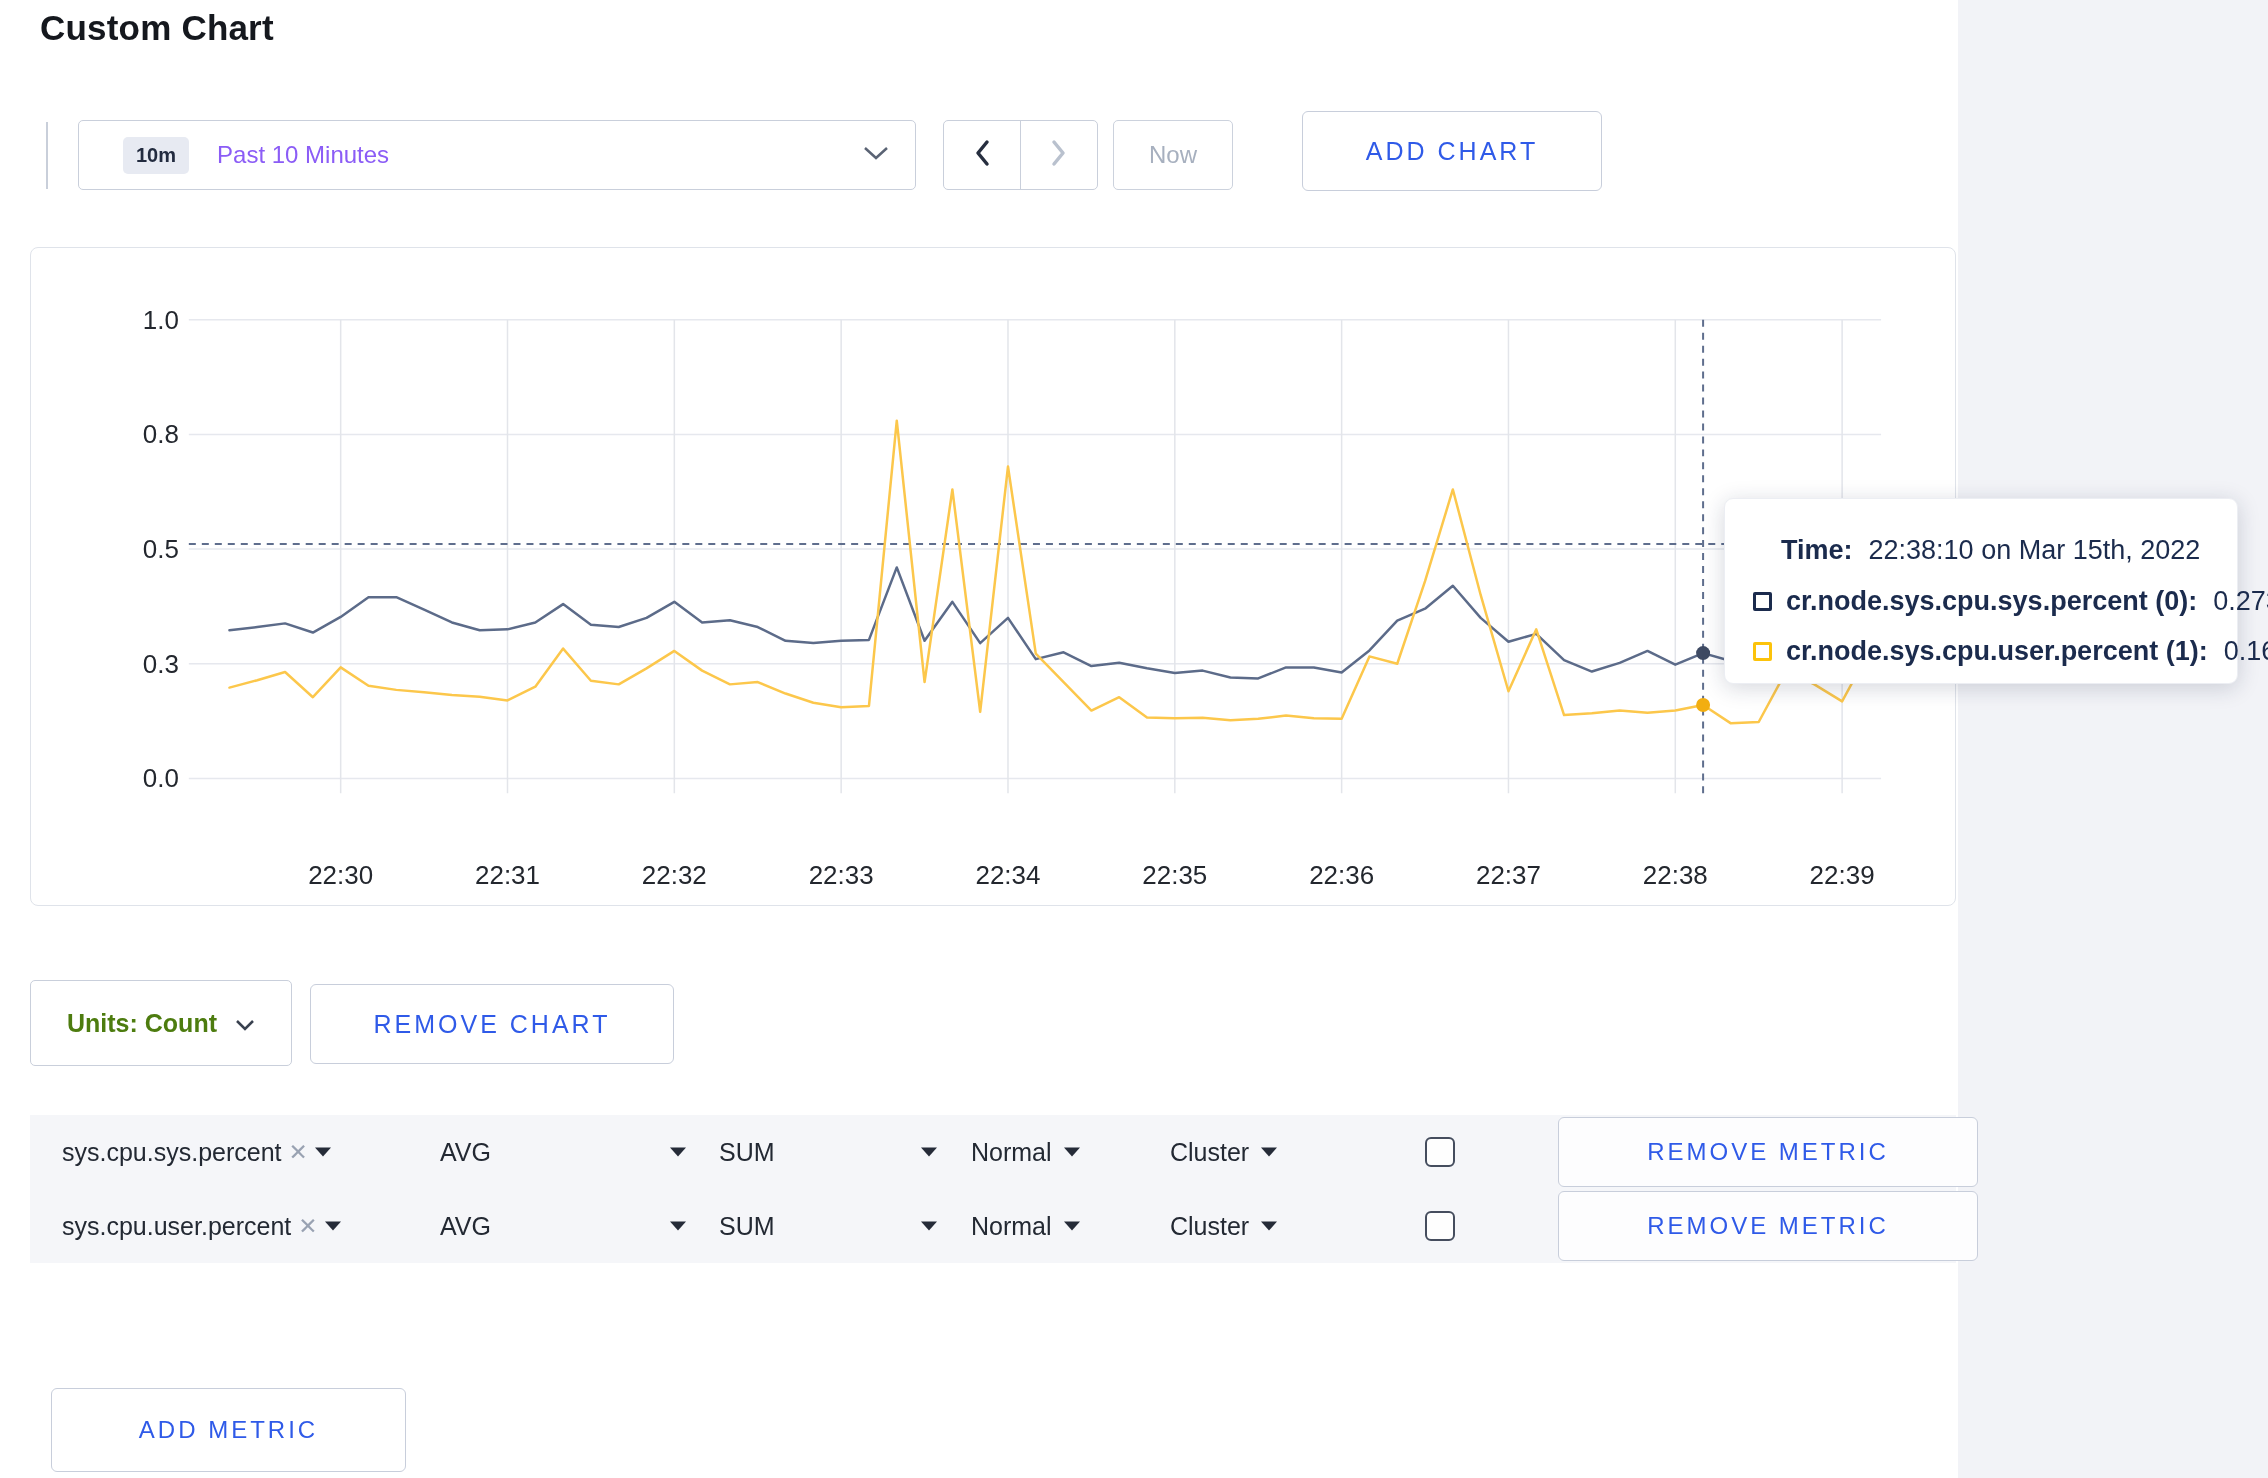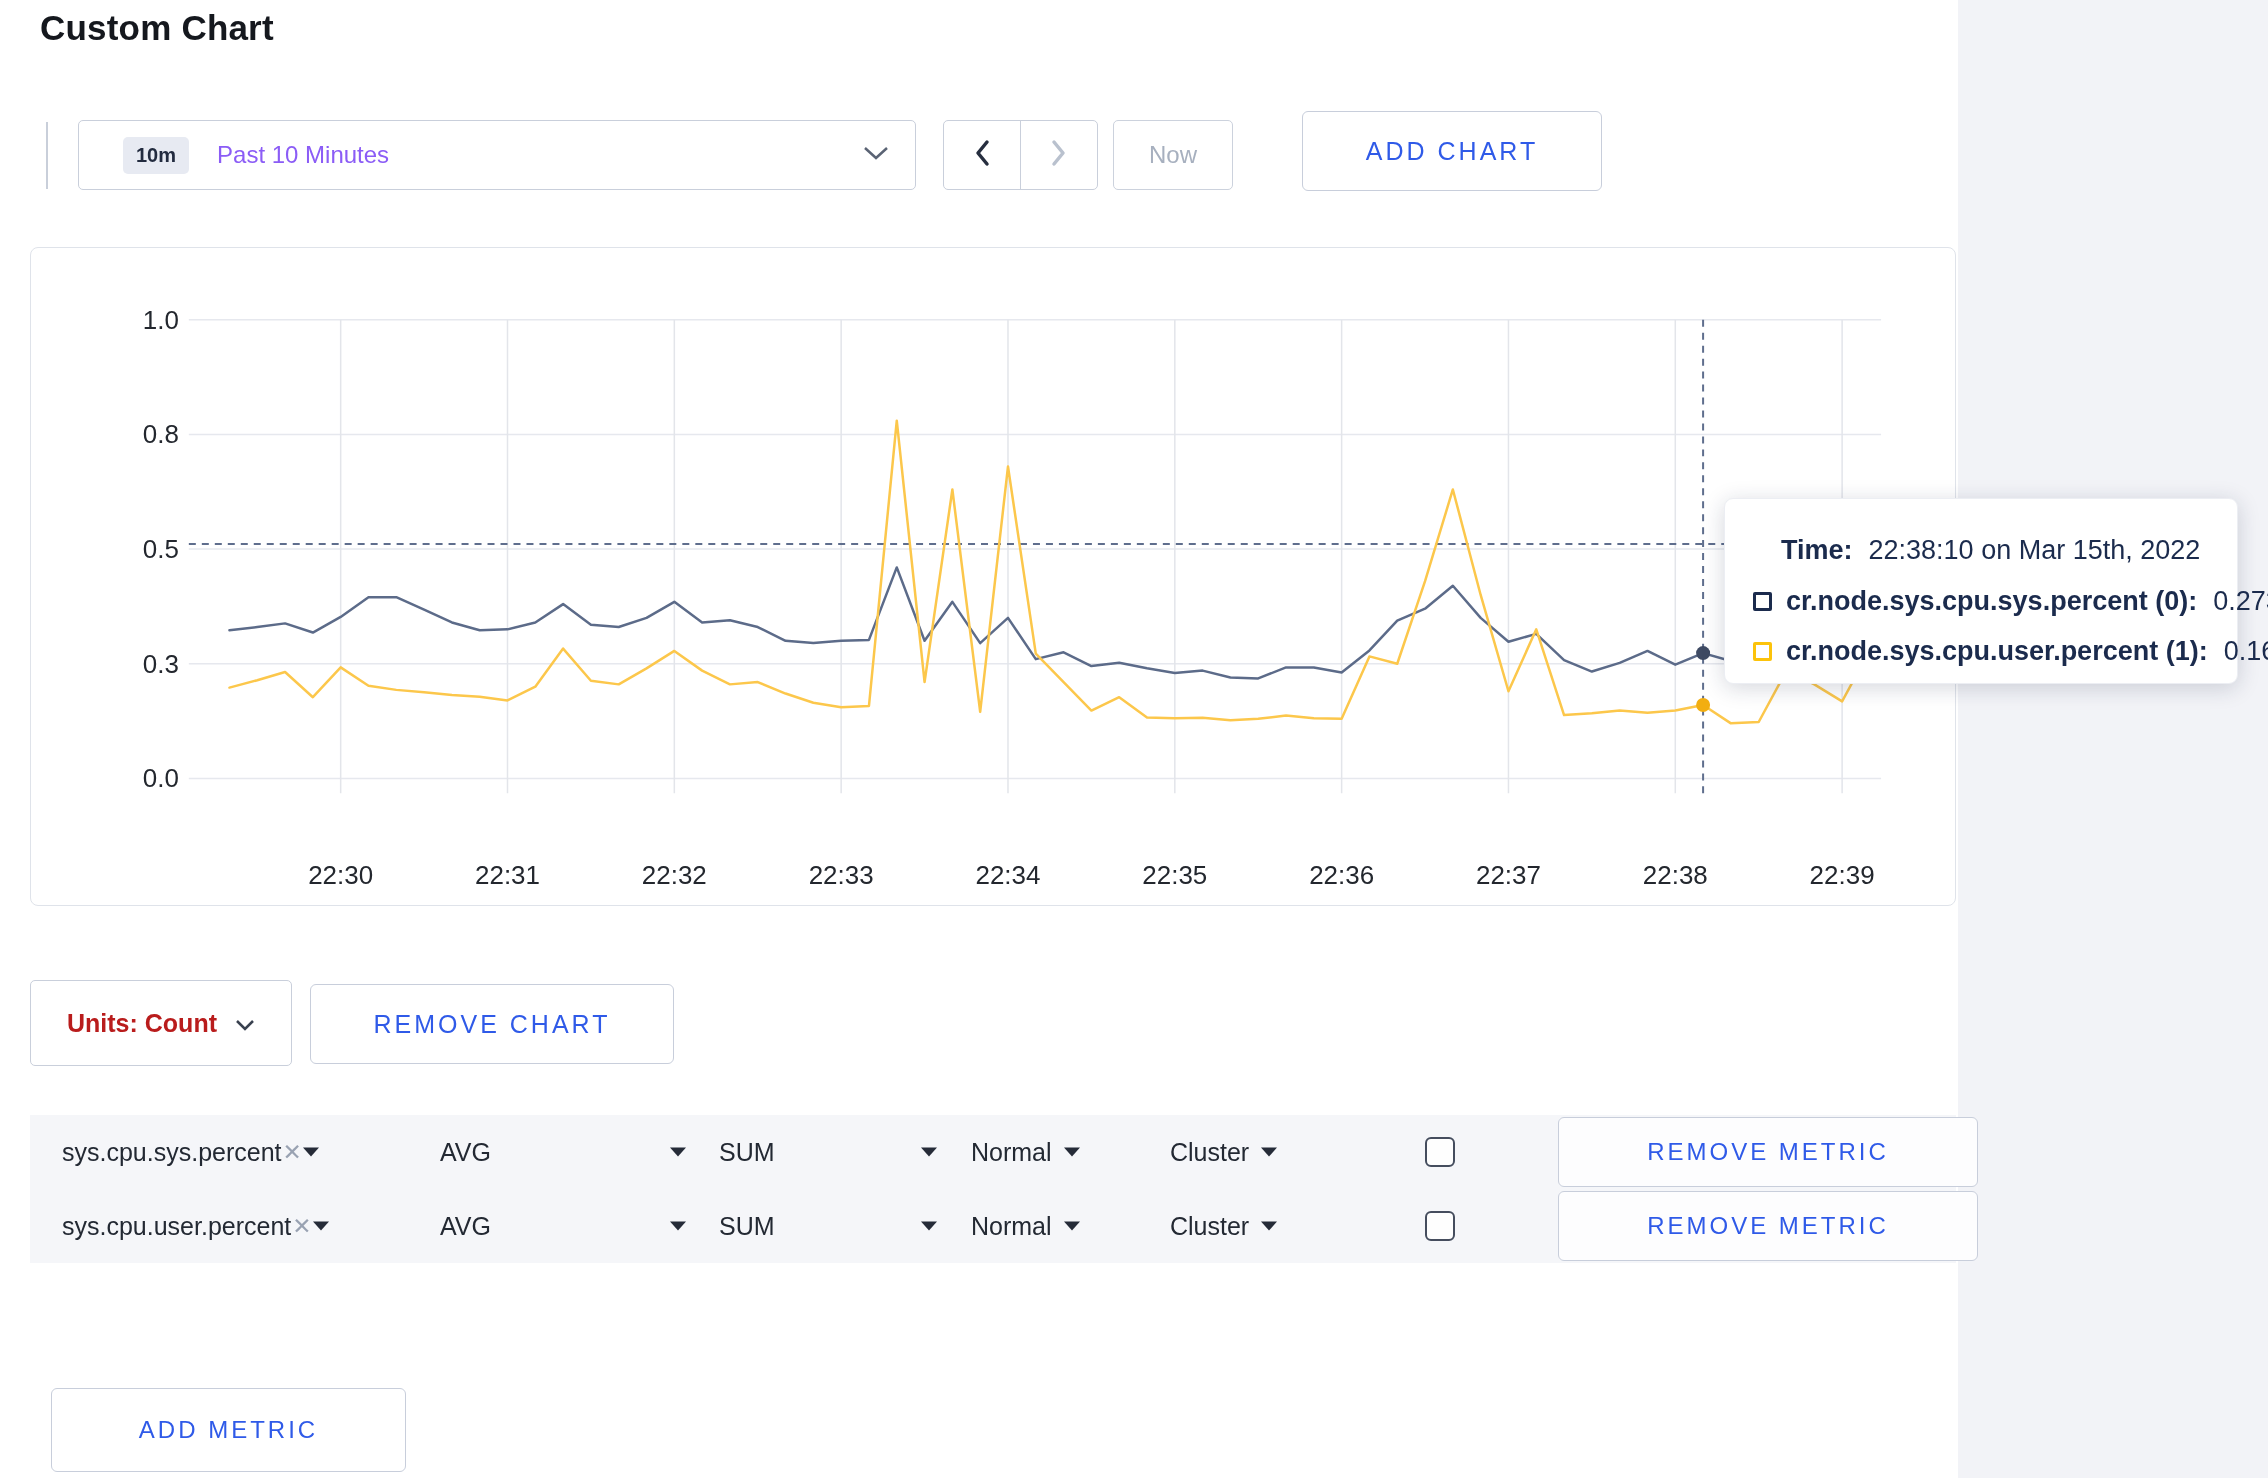--- a/index.html
+++ b/index.html
@@ -71,37 +71,37 @@
   .tt-value { margin-left:16px; font-weight:400; }
   .swatch { width:19px; height:19px; border-radius:2px; margin-right:14px; background:#fff; }
   .swatch.sys  { border:3.5px solid #1b2b4d; }
   .swatch.user { border:3.5px solid #fcc30b; }
 
   
   .units-select {
     position:absolute; left:30px; top:980px; width:262px; height:86px;
     background:#fff; border:1.5px solid #c9cfdb; border-radius:5px;
     display:flex; align-items:center; justify-content:center; gap:18px;
-    font-size:25px; font-weight:700; color:#b91c1c; cursor:pointer;
+    font-size:25px; font-weight:700; color:#4d7c0f; cursor:pointer;
   }
   .remove-chart-button { position:absolute; left:310px; top:984px; width:364px; height:80px; font-size:25px; }
 
   
   .metrics-table { position:absolute; left:30px; top:1115px; width:1926px; }
   .mt-header { position:relative; height:117px; background:#fff; }
   .mt-header span {
     position:absolute; top:50%; transform:translateY(-50%);
     font-size:21px; font-weight:700; letter-spacing:2.5px; color:#4e5b73; white-space:nowrap;
   }
   .h-metric {left:42px;} .h-down {left:418px;} .h-agg {left:697px;}
   .h-rate {left:946px;} .h-source {left:1147px;} .h-pernode {left:1338px;}
 
   .mt-row { position:relative; height:74px; background:#f5f6f9; }
   .cell { position:absolute; top:50%; transform:translateY(-50%); display:flex; align-items:center; font-size:25px; color:#232933; cursor:pointer; }
-  .c-metric { left:32px; gap:1px;align-items:center; }
+  .c-metric { left:32px; gap:7px;align-items:center; }
   .c-down   { left:410px; width:246px; justify-content:space-between; }
   .c-agg    { left:689px; width:218px; justify-content:space-between; }
   .c-rate   { left:941px; gap:12px; }
   .c-source { left:1140px; gap:12px; }
   .x-icon { color:#99a2b2; font-size:23px; cursor:pointer; }
   .tri { width:0; height:0; border-left:8px solid transparent; border-right:8px solid transparent; border-top:9px solid #252b38; }
 
   .per-node-checkbox {
     position:absolute; left:1395px; top:50%; transform:translateY(-50%);
     width:30px; height:30px; appearance:none; -webkit-appearance:none;

